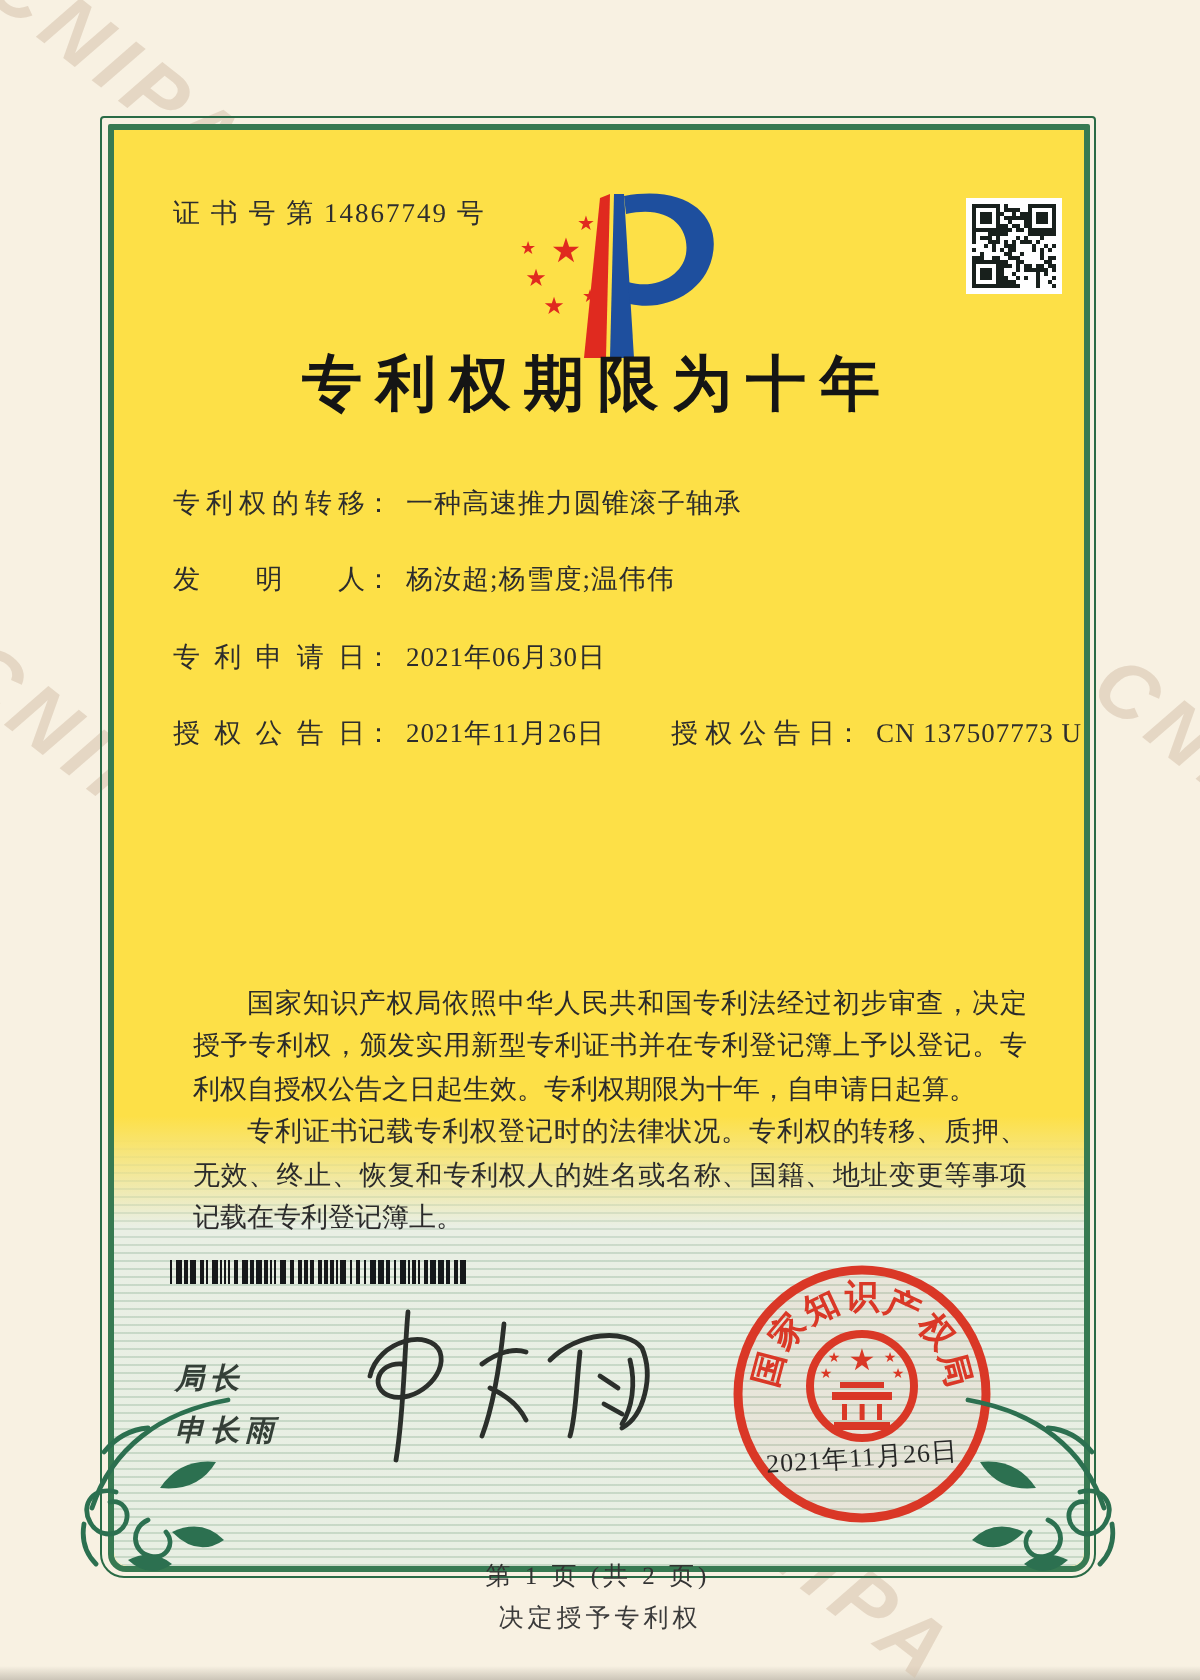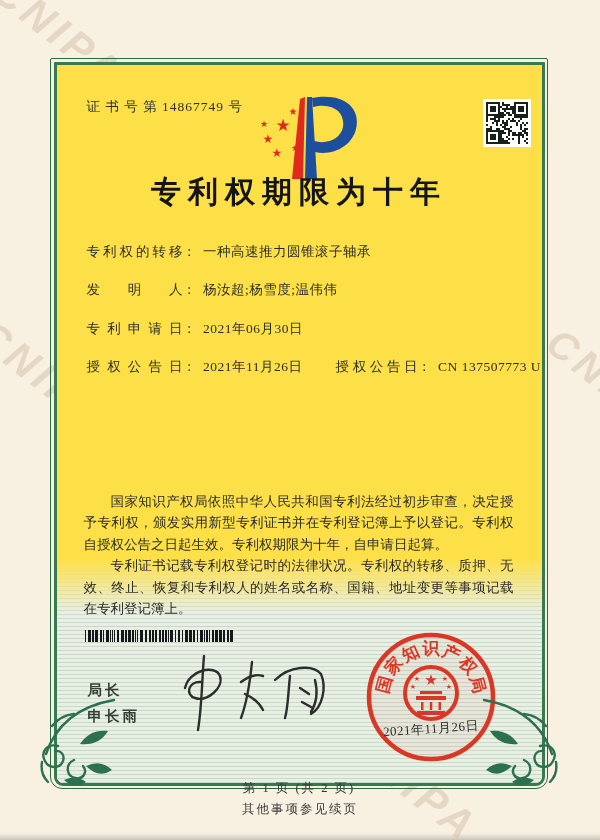--- a/index.html
+++ b/index.html
@@ -47,30 +47,30 @@
            font-size:30px; font-weight:700; color:#151515; letter-spacing:7px; }
 
   .fields { position:absolute; left:30px; right:26px; top:178px; font-size:13.5px; color:#2d2d2d; }
   .frow { margin-bottom:20.5px; white-space:nowrap; }
   .flabel { display:inline-block; width:96px; text-align:justify; text-align-last:justify; vertical-align:top; }
   .fvalue { margin-left:7px; letter-spacing:.5px; }
   .grant-row { position:relative; }
   .grant2 { position:absolute; left:249px; top:0; white-space:nowrap; }
   .grant2 .flabel { width:82px; }
 
-  .legal { position:absolute; left:27px; right:28px; top:426px; font-size:13.5px;
+  .legal { position:absolute; left:40px; right:28px; top:426px; font-size:13.5px;
            line-height:21.6px; color:#2b2b2b; text-align:justify; }
   .legal p { text-indent:2em; }
 
   .barcode { position:absolute; left:28px; top:565px; width:160px; height:12px;
              display:flex; align-items:stretch; font-size:0; }
   .barcode i { display:inline-block; background:#15181a; height:100%; }
 
   .director { position:absolute; left:31px; top:612px; font-family:"Liberation Sans","DejaVu Sans",sans-serif;
-              font-size:14.5px; font-weight:600; color:#343f37; letter-spacing:3px; line-height:26px; }
+              font-size:14.5px; font-weight:600; color:#343f37; letter-spacing:3px; line-height:26px;font-style:italic; }
   .signature { position:absolute; left:100px; top:583px; width:190px; height:90px; }
 
   .seal { position:absolute; left:306px; top:564px; width:136px; height:136px; opacity:.95; }
 
   .page-no { position:absolute; left:0; right:0; top:703px; text-align:center;
              font-size:12.5px; color:#333; letter-spacing:2px;margin-top:12px; }
 
   .footer-note { position:absolute; left:0; right:0; top:801px; text-align:center;
                  font-size:12.5px; color:#3a3a3a; letter-spacing:2px; z-index:4; }
 
@@ -690,15 +690,15 @@
     <path d="M86,4 C52,10 28,28 18,58"></path>
     <path d="M30,50 c-11,-3 -18,6 -13,15 c4,8 15,8 18,0 c2,-6 -2,-11 -8,-10"></path>
     <path d="M46,64 c-9,4 -8,16 1,18 c8,2 13,-6 8,-12"></path>
     <path d="M24,30 q9,-11 22,-12"></path>
     <path d="M14,66 q-2,12 6,20"></path>
     <path d="M52,48 q10,-15 28,-13 q-9,15 -28,13z" fill="#2c7050" stroke="none"></path>
     <path d="M58,70 q15,-7 26,4 q-13,9 -26,-4z" fill="#2c7050" stroke="none"></path>
     <path d="M36,84 q12,-6 22,2 q-11,8 -22,-2z" fill="#2c7050" stroke="none"></path>
   </svg>
 
-  <div class="footer-note">其他事项参见续页</div>
+  <div class="footer-note">决定授予专利权</div>
   <div class="page-bottom-edge"></div>
 </div>
 
 </body></html>

